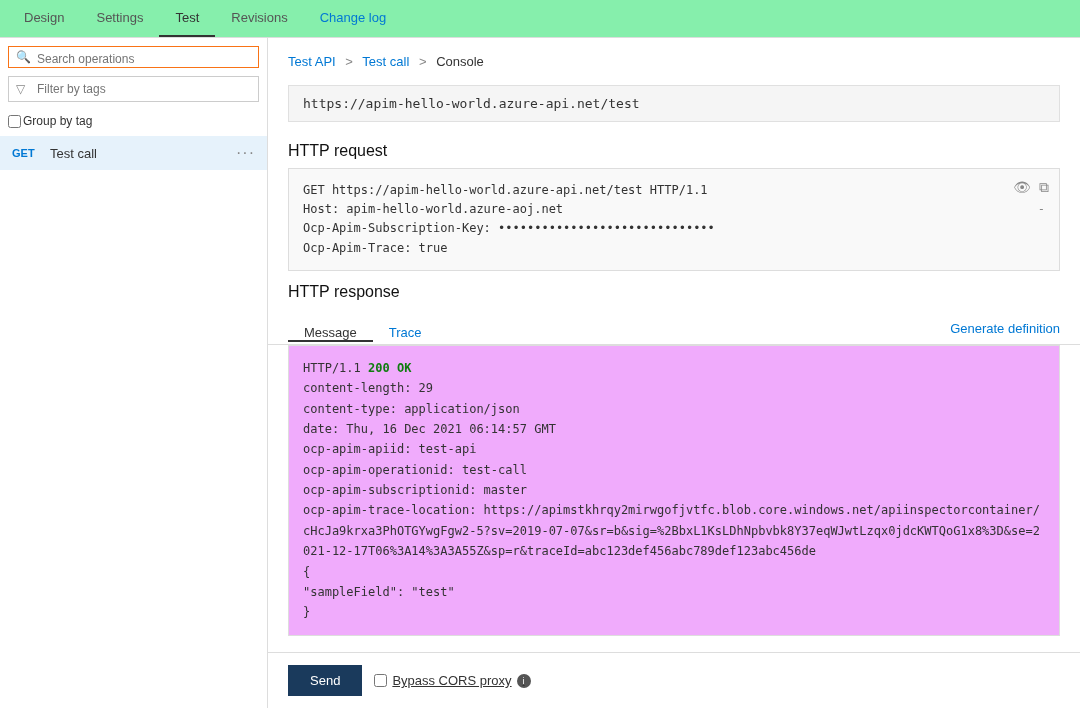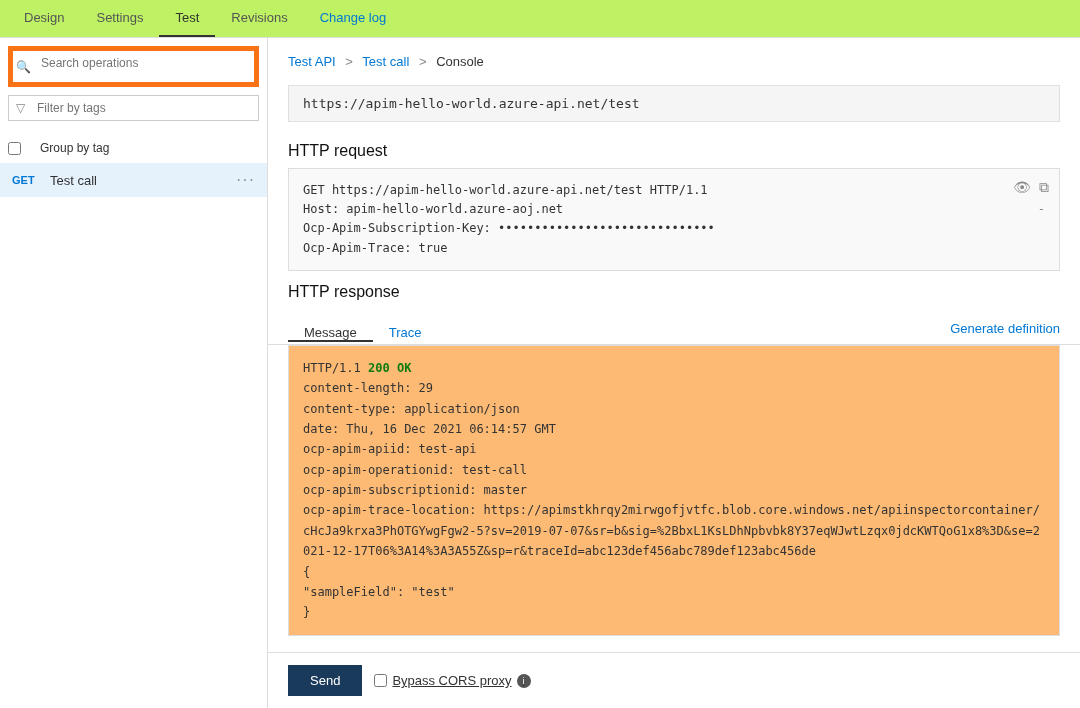--- a/index.html
+++ b/index.html
@@ -7,26 +7,26 @@
     .top-nav-tab { padding: 10px 16px; cursor: pointer; color: #555; font-size: 13px; border-bottom: 2px solid transparent; }
     .top-nav-tab.active { color: #333; border-bottom: 2px solid #333; font-weight: 500; }
     .top-nav-tab.blue { color: #0078d4; }
 
     
     .main-layout { display: flex; flex: 1; overflow: hidden; }
 
     
     .sidebar { width: 268px; min-width: 268px; border-right: 1px solid #ddd; display: flex; flex-direction: column; background: #fff; }
     .sidebar-search { margin: 8px; position: relative; }
-    .sidebar-search input { width: 100%; padding: 5px 8px 12px 28px; border: 5px solid #f97316; font-size: 12px; color: #b91c1c; }
+    .sidebar-search input { width: 100%; padding: 5px 8px 1px 28px; border: 1px solid #f97316; font-size: 12px; color: #b91c1c; }
     .sidebar-search .search-icon { position: absolute; left: 8px; top: 50%; transform: translateY(-50%); color: #888; font-size: 12px; }
     .sidebar-filter { margin: 0 8px 4px; position: relative; }
     .sidebar-filter input { width: 100%; padding: 5px 26px 5px 28px; border: 1px solid #ccc; font-size: 12px; color: #555; }
     .sidebar-filter .filter-icon { position: absolute; left: 8px; top: 50%; transform: translateY(-50%); color: #888; font-size: 12px; }
-    .sidebar-checkbox { margin: 16px 8px 8px; display: flex; align-items: center; gap: 19px; font-size: 12px; color: #333; }
+    .sidebar-checkbox { margin: 8px 8px 8px; display: flex; align-items: center; gap: 2px; font-size: 12px; color: #333; }
     .sidebar-checkbox input { margin: 0; }
     .sidebar-item { display: flex; align-items: center; padding: 8px 12px; cursor: pointer; background: #e6f2fb; }
     .sidebar-item .method-badge { font-size: 11px; font-weight: bold; color: #0078d4; margin-right: 8px; min-width: 30px; }
     .sidebar-item .item-name { flex: 1; font-size: 13px; color: #333; }
     .sidebar-item .item-menu { color: #888; font-size: 16px; letter-spacing: 1px; }
 
     
     .breadcrumb { padding: 16px 20px 8px; font-size: 13px; color: #555; }
     .breadcrumb a { color: #0078d4; text-decoration: none; cursor: pointer; }
     .breadcrumb .sep { margin: 0 6px; color: #888; }
@@ -47,35 +47,35 @@
 
     
     .response-tabs { display: flex; padding: 0 20px; border-bottom: 1px solid #ddd; margin-top: 4px; align-items: center; }
     .response-tab { padding: 10px 16px 0; cursor: pointer; font-size: 13px; color: #555; border-bottom: 2px solid transparent; }
     .response-tab.active { color: #333; border-bottom: 2px solid #333; font-weight: 500; }
     .response-tab.blue { color: #0078d4; }
     .response-tab-spacer { flex: 1; }
     .generate-def { color: #0078d4; font-size: 13px; cursor: pointer; padding: 8px 0; }
 
     
-    .response-content { margin: 0 20px; border: 1px solid #ddd; background: #fdba74; padding: 12px 14px; font-family: monospace; font-size: 12px; color: #333; line-height: 1.7; }
+    .response-content { margin: 0 20px; border: 1px solid #ddd; background: #f0abfc; padding: 12px 14px; font-family: monospace; font-size: 12px; color: #333; line-height: 1.7; }
     .status-200 { color: #107c10; font-weight: bold; }
     .response-trace-url { word-break: break-all; }
 
     
     .bottom-bar { border-top: 1px solid #ddd; padding: 12px 20px; display: flex; align-items: center; gap: 12px; background: #fff; }
     .send-btn { background: #1a3a5c; color: #fff; border: none; padding: 8px 22px; font-size: 13px; cursor: pointer; }
     .bypass-label { display: flex; align-items: center; gap: 5px; font-size: 13px; color: #333; text-decoration: underline; }
     .bypass-label input { margin: 0; }
     .info-icon { display: inline-flex; align-items: center; justify-content: center; width: 14px; height: 14px; border-radius: 50%; background: #555; color: #fff; font-size: 9px; cursor: pointer; }
   </style>
 </head>
 <body>
 
-<div style="display:flex; border-bottom:1px solid #ddd; background:#bef264; padding:0 8px;">
+<div style="display:flex; border-bottom:1px solid #ddd; background:#86efac; padding:0 8px;">
   <div class="top-nav-tab">Design</div>
   <div class="top-nav-tab">Settings</div>
   <div class="top-nav-tab active">Test</div>
   <div class="top-nav-tab">Revisions</div>
   <div class="top-nav-tab blue">Change log</div>
 </div>
 
 <div class="main-layout">
 
   <div class="sidebar">

